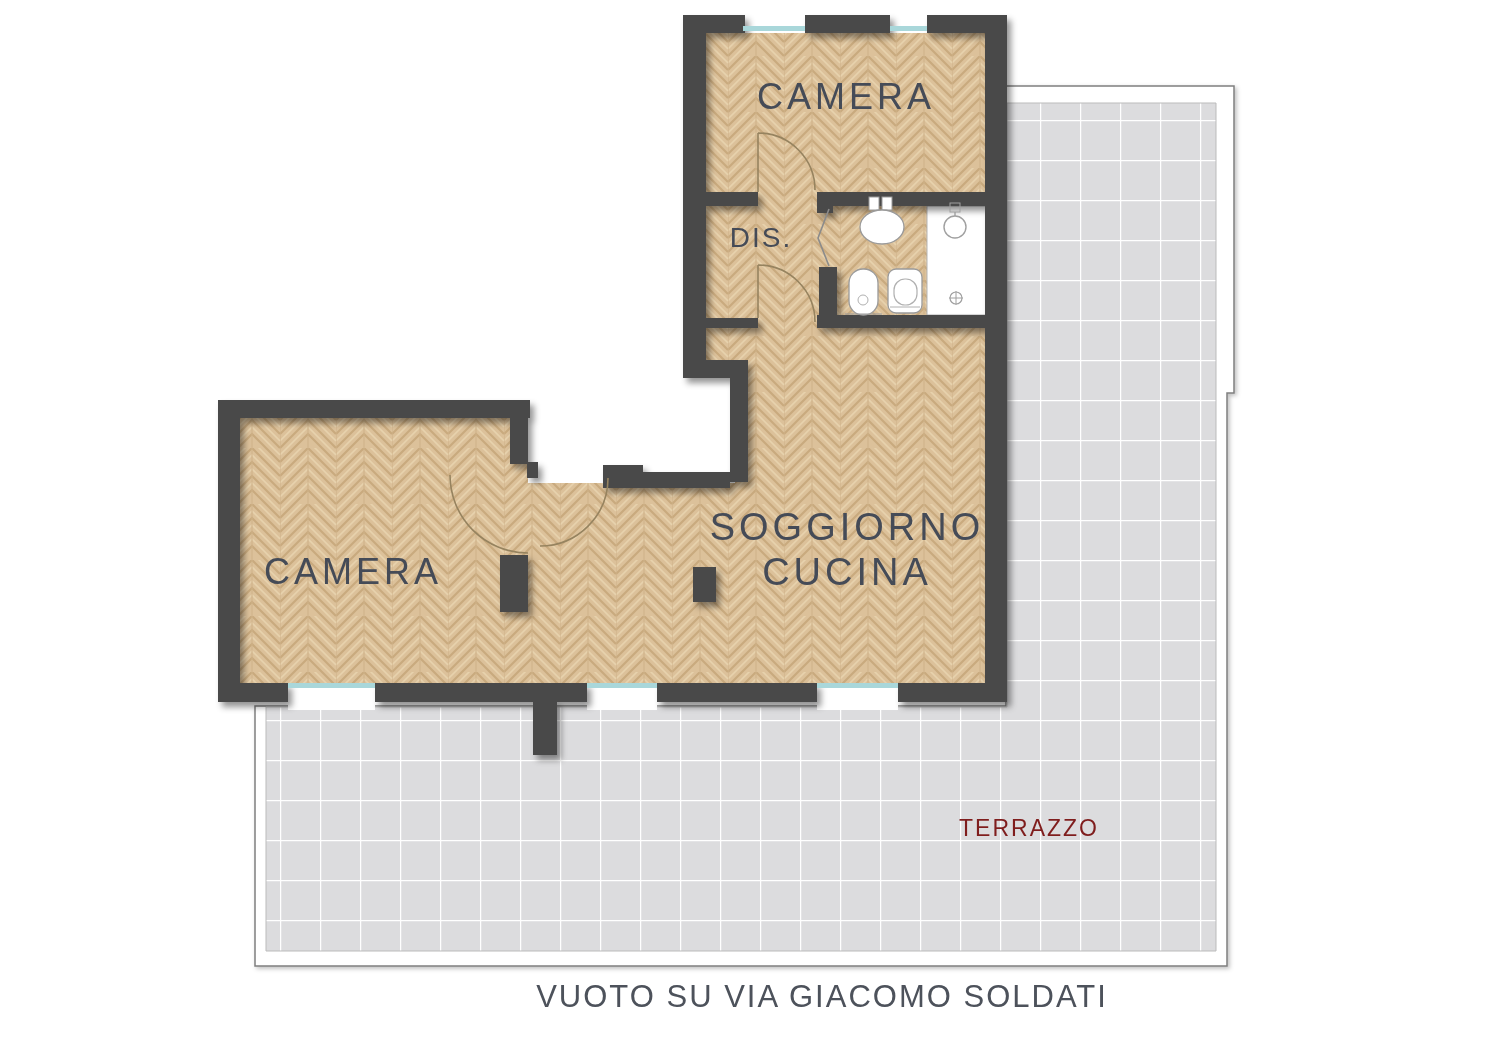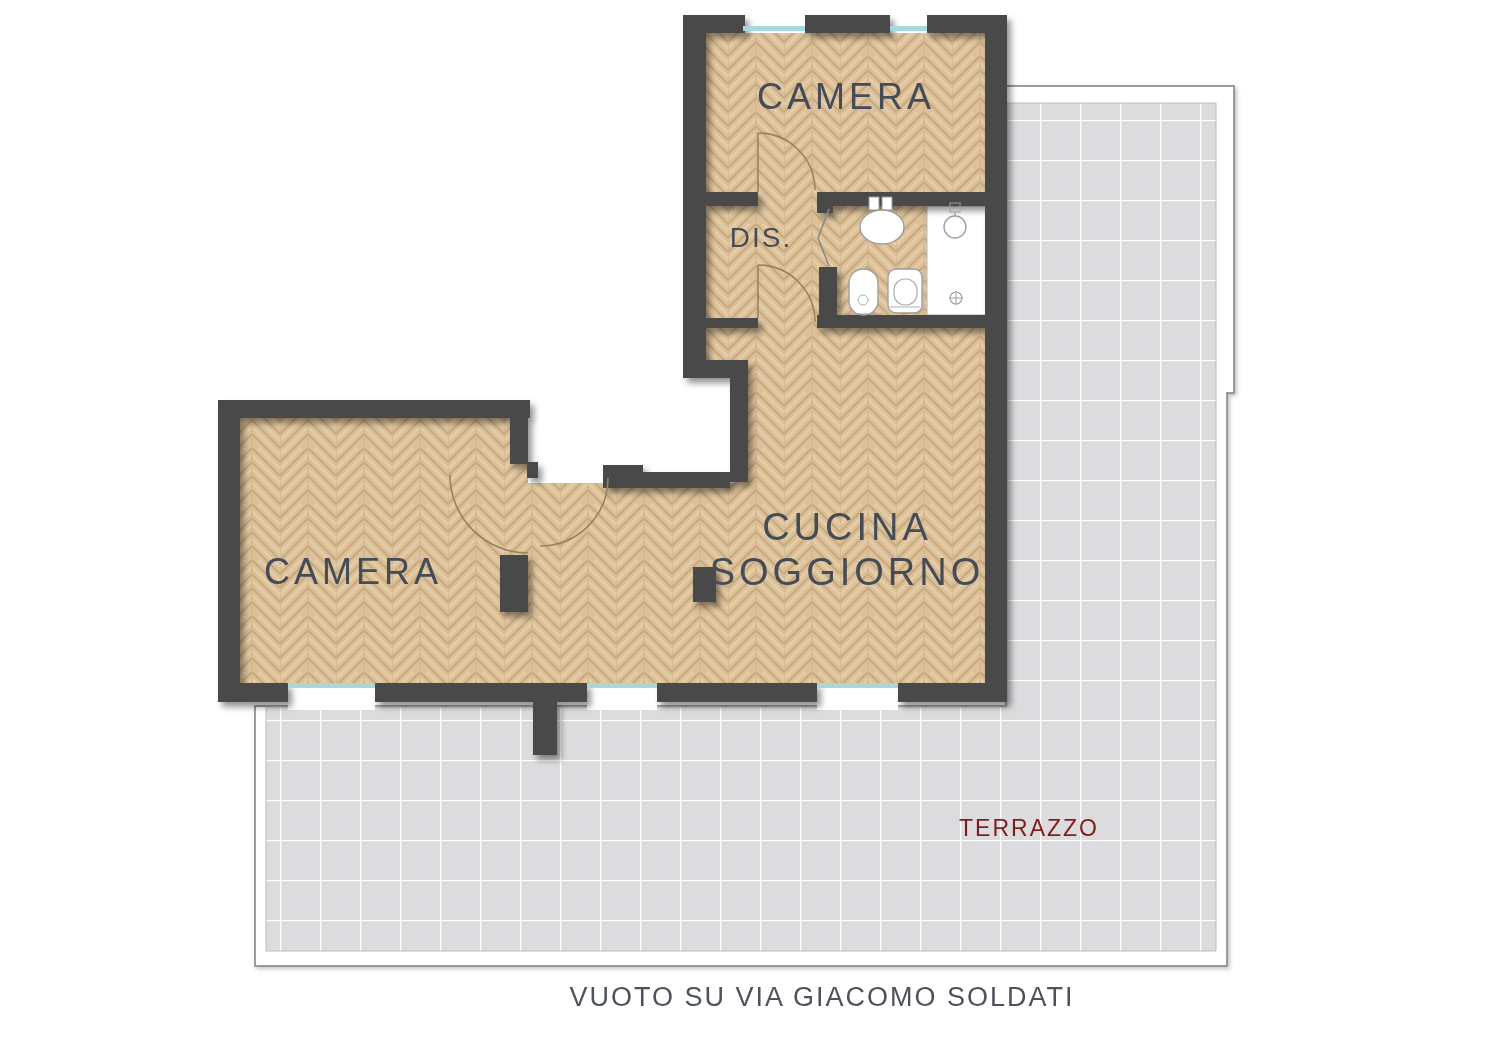--- a/index.html
+++ b/index.html
@@ -22,21 +22,21 @@
   }
   .room-label.small{font-size:28px;letter-spacing:2px;}
   .room-label.terr{font-size:23px;letter-spacing:2px;color:#7f1d1d;}
   .two-line{line-height:45px;font-size:38px;}
   .two-line span{display:block;}
   .caption{
     position:absolute;
     transform:translate(-50%,-50%);
     color:#4d525b;
     white-space:nowrap;
-    font-size:27px;
+    font-size:31px;
     letter-spacing:2px;
   }
   .caption.disclaimer{
     font-style:italic;
     font-size:23px;
     letter-spacing:1px;
     color:#555a63;
   }
 </style>
 </head>
@@ -158,22 +158,22 @@
     </g>
   </svg>
 
   <div class="room-label" style="left:846px;top:97px;">CAMERA</div>
 
   <div class="room-label small" style="left:761px;top:238px;">DIS.</div>
 
   <div class="room-label" style="left:353px;top:572px;">CAMERA</div>
 
   <div class="room-label two-line" style="left:847px;top:550px;">
+    <span>SOGGIORNO</span>
     <span>CUCINA</span>
-    <span>SOGGIORNO</span>
   </div>
 
   <div class="room-label terr" style="left:1029px;top:828px;">TERRAZZO</div>
 
   <div class="caption" style="left:822px;top:997px;">VUOTO SU VIA GIACOMO SOLDATI</div>
 
 
 </div>
 
 </body></html>

